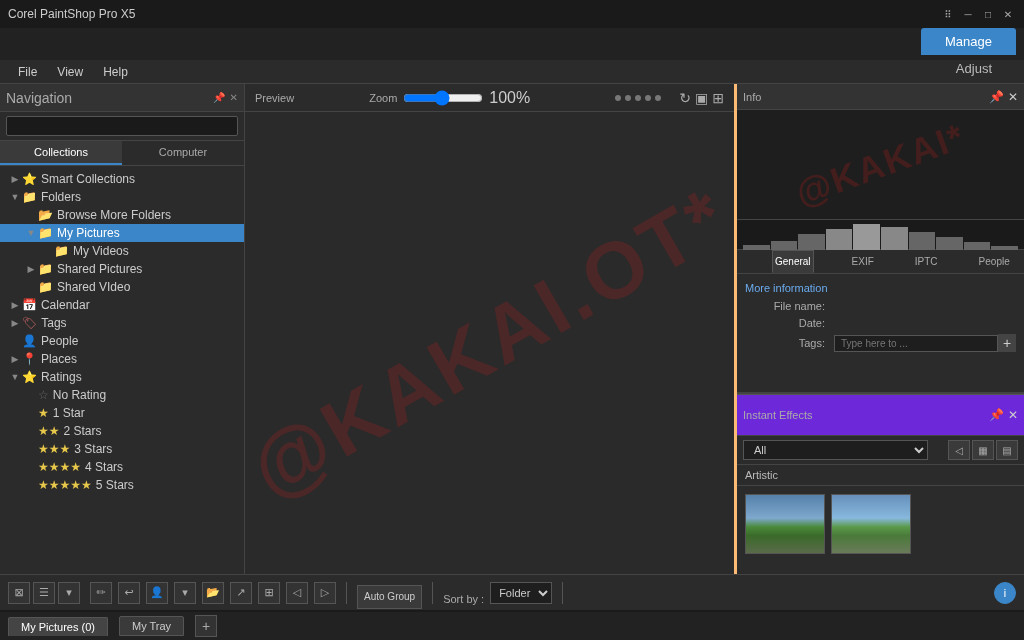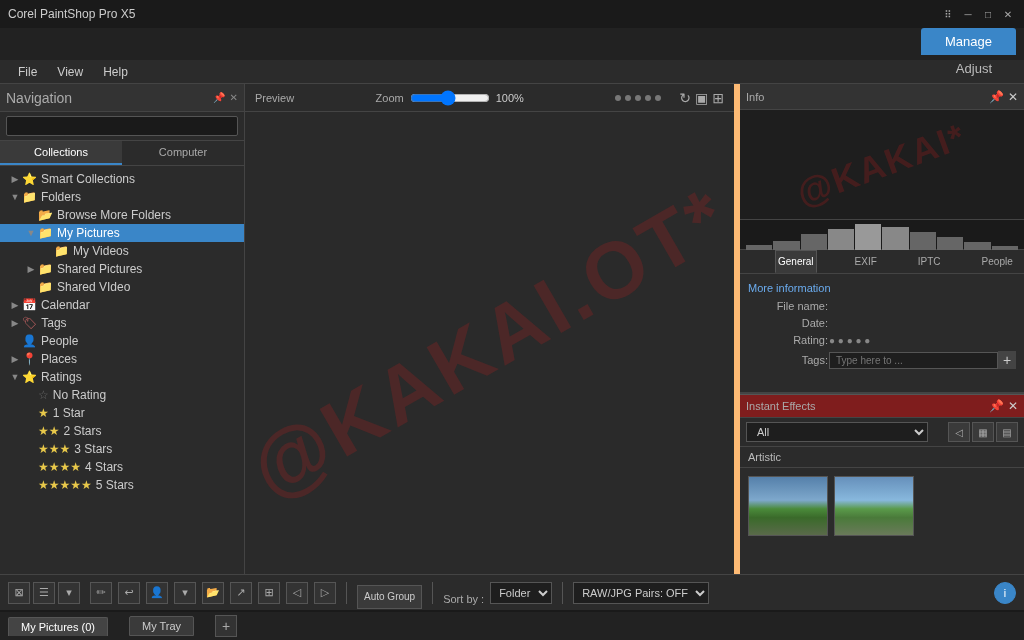--- a/index.html
+++ b/index.html
@@ -52,67 +52,67 @@
     .calendar-icon { color: #88aacc; }
     .star-empty { color: #666; }
 
     
     #center-panel { flex: 1; background: #2a2a2a; display: flex; flex-direction: column; position: relative; }
     #preview-bar { height: 28px; background: #2b2b2b; border-bottom: 1px solid #444; display: flex; align-items: center; padding: 0 10px; gap: 10px; }
     #preview-bar .preview-label { color: #aaa; font-size: 11px; }
     #preview-bar .zoom-controls { display: flex; align-items: center; gap: 6px; flex: 1; justify-content: center; }
     #preview-bar .zoom-label { color: #aaa; font-size: 11px; }
     #preview-bar input[type=range] { width: 80px; }
-    #preview-bar .zoom-pct { color: #ccc; font-size: 11px; }
+    #preview-bar .zoom-pct { color: #ccc; font-size: 16px; }
     .preview-dots { display: flex; gap: 4px; align-items: center; margin-left: 10px; }
     .dot { width: 6px; height: 6px; border-radius: 50%; background: #777; }
     #preview-area { flex: 1; display: flex; align-items: center; justify-content: center; position: relative; overflow: hidden; }
     #watermark { position: absolute; font-size: 80px; font-weight: bold; color: rgba(180,30,30,0.25); transform: rotate(-30deg); pointer-events: none; user-select: none; letter-spacing: 4px; }
 
     
-    #right-panel { width: 290px; background: #2b2b2b; border-left: 6px solid #fdba74; display: flex; flex-direction: column; }
+    #right-panel { width: 290px; background: #2b2b2b; border-left: 3px solid #fdba74; display: flex; flex-direction: column; }
     #info-panel { flex: 1; display: flex; flex-direction: column; border-bottom: 2px solid #444; }
     #info-header { background: #333; height: 26px; display: flex; align-items: center; padding: 0 6px; justify-content: space-between; border-bottom: 1px solid #444; }
     #info-header .title { color: #aaa; font-size: 11px; }
     #info-header .controls { display: flex; gap: 4px; }
     #info-preview { height: 110px; background: #1e1e1e; display: flex; align-items: center; justify-content: center; border-bottom: 1px solid #444; position: relative; overflow: hidden; }
     #info-preview-watermark { font-size: 36px; font-weight: bold; color: rgba(160,30,30,0.3); transform: rotate(-20deg); pointer-events: none; letter-spacing: 2px; }
     #info-tabs { display: flex; background: #2b2b2b; border-bottom: 1px solid #444; }
     .info-tab { flex: 1; text-align: center; padding: 5px 2px; cursor: pointer; font-size: 10px; color: #aaa; border: 1px solid transparent; margin-left: 35px; }
     .info-tab.active { background: #3a3a3a; color: #fff; border-color: #555; border-bottom-color: #3a3a3a; }
     #info-content { flex: 1; padding: 8px; overflow-y: auto; }
     .info-section-title { color: #6aabee; font-size: 11px; margin-bottom: 6px; }
     .info-row { display: flex; align-items: center; margin-bottom: 5px; }
-    .info-label { color: #aaa; font-size: 11px; text-align: right; width: 80px; margin-right: 1px; }
+    .info-label { color: #aaa; font-size: 11px; text-align: right; width: 80px; margin-right: 9px; }
     .info-value { color: #ccc; font-size: 11px; flex: 1; }
     .tags-input { background: #1e1e1e; border: 1px solid #555; padding: 2px 6px; color: #aaa; font-size: 10px; flex: 1; }
     .plus-btn { width: 18px; height: 18px; background: #444; color: #ccc; border: none; cursor: pointer; font-size: 14px; display: flex; align-items: center; justify-content: center; }
 
     
     #effects-panel { height: 180px; display: flex; flex-direction: column; }
-    #effects-header { background: #7f1d1d; height: 24px; display: flex; align-items: center; padding: 0 6px; justify-content: space-between; border-bottom: 1px solid #444; border-top: 1px solid #555; }
+    #effects-header { background: #6d28d9; height: 42px; display: flex; align-items: center; padding: 0 6px; justify-content: space-between; border-bottom: 1px solid #444; border-top: 1px solid #555; }
     #effects-header .title { color: #aaa; font-size: 11px; }
     #effects-dropdown-bar { padding: 4px 6px; border-bottom: 1px solid #444; display: flex; align-items: center; gap: 20px; }
     #effects-dropdown { background: #1e1e1e; border: 1px solid #555; color: #ccc; padding: 2px 6px; font-size: 11px; flex: 1; }
     .effects-btns { display: flex; gap: 2px; }
     .eff-btn { background: #3a3a3a; border: 1px solid #555; color: #aaa; width: 22px; height: 20px; cursor: pointer; font-size: 10px; display: flex; align-items: center; justify-content: center; }
     #effects-category { padding: 4px 8px; font-size: 11px; color: #bbb; border-bottom: 1px solid #444; }
     #effects-thumbs { display: flex; gap: 6px; padding: 8px; flex-wrap: wrap; flex: 1; overflow-y: auto; }
     .effect-thumb { width: 80px; height: 60px; background: #1a1a1a; border: 1px solid #555; overflow: hidden; position: relative; cursor: pointer; }
     .effect-thumb-placeholder { width: 100%; height: 100%; display: flex; align-items: center; justify-content: center; }
 
     
     #bottom-toolbar { height: 36px; background: #2b2b2b; border-top: 1px solid #444; display: flex; align-items: center; padding: 0 8px; gap: 6px; }
     .tb-btn { background: #3a3a3a; border: 1px solid #555; color: #ccc; height: 24px; padding: 0 6px; cursor: pointer; font-size: 10px; display: flex; align-items: center; gap: 2px; margin-top: 8px; }
     .tb-separator { width: 1px; height: 22px; background: #555; margin: 0 4px; }
     .tb-label { color: #aaa; font-size: 11px; margin-top: 12px; }
     .tb-select { background: #1e1e1e; border: 1px solid #555; color: #ccc; padding: 2px 4px; font-size: 11px; height: 22px; }
 
     
-    #bottom-tabs { height: 30px; background: #222; border-top: 2px solid #1a1a1a; display: flex; align-items: center; padding: 0 8px; gap: 21px; }
+    #bottom-tabs { height: 30px; background: #222; border-top: 2px solid #1a1a1a; display: flex; align-items: center; padding: 0 8px; gap: 11px; }
     .btab { background: #3a3a3a; border: 1px solid #555; color: #ccc; padding: 3px 12px; cursor: pointer; font-size: 11px; border-radius: 2px 2px 0 0; }
     .btab.active { background: #444; color: #fff; border-bottom: none; }
     .add-tab { width: 22px; height: 22px; background: #333; border: 1px solid #555; color: #aaa; display: flex; align-items: center; justify-content: center; cursor: pointer; font-size: 14px; }
     .tb-left-icons { display: flex; align-items: center; gap: 3px; margin-right: 4px; }
     .tb-icon-btn { width: 22px; height: 22px; background: #333; border: 1px solid #555; color: #aaa; display: flex; align-items: center; justify-content: center; cursor: pointer; font-size: 11px; }
 
     
     ::-webkit-scrollbar { width: 8px; height: 8px; }
     ::-webkit-scrollbar-track { background: #1e1e1e; }
     ::-webkit-scrollbar-thumb { background: #555; border-radius: 4px; }
@@ -361,26 +361,20 @@
       </div>
       <div id="info-content">
         <div class="info-section-title">More information</div>
         <div class="info-row">
           <span class="info-label">File name:</span>
           <span class="info-value"></span>
         </div>
         <div class="info-row">
           <span class="info-label">Date:</span>
           <span class="info-value"></span>
-        </div>
-        <div class="info-row">
-          <span class="info-label">Rating:</span>
-          <span class="info-value">
-            <span style="color:#888; font-size:10px;">● ● ● ● ●</span>
-          </span>
         </div>
         <div class="info-row">
           <span class="info-label">Tags:</span>
           <input class="tags-input" type="text" placeholder="Type here to ..." style="">
           <button class="plus-btn">+</button>
         </div>
       </div>
     </div>
 
     <div id="effects-panel">
@@ -431,23 +425,20 @@
   <div class="tb-icon-btn">◁</div>
   <div class="tb-icon-btn">▷</div>
   <div class="tb-separator"></div>
   <button class="tb-btn">Auto Group</button>
   <div class="tb-separator"></div>
   <span class="tb-label">Sort by :</span>
   <select class="tb-select">
     <option>Folder</option>
   </select>
   <div class="tb-separator"></div>
-  <select class="tb-select">
-    <option>RAW/JPG Pairs: OFF</option>
-  </select>
   <div style="flex:1;"></div>
   <div class="tb-icon-btn" style="border-radius:50%; background:#3a86c8; border-color:#3a86c8; color:white;">ℹ</div>
 </div>
 
 <div id="bottom-tabs">
   <div class="btab active">My Pictures (0)</div>
   <div class="btab">My Tray</div>
   <div class="add-tab">+</div>
 </div>
 

